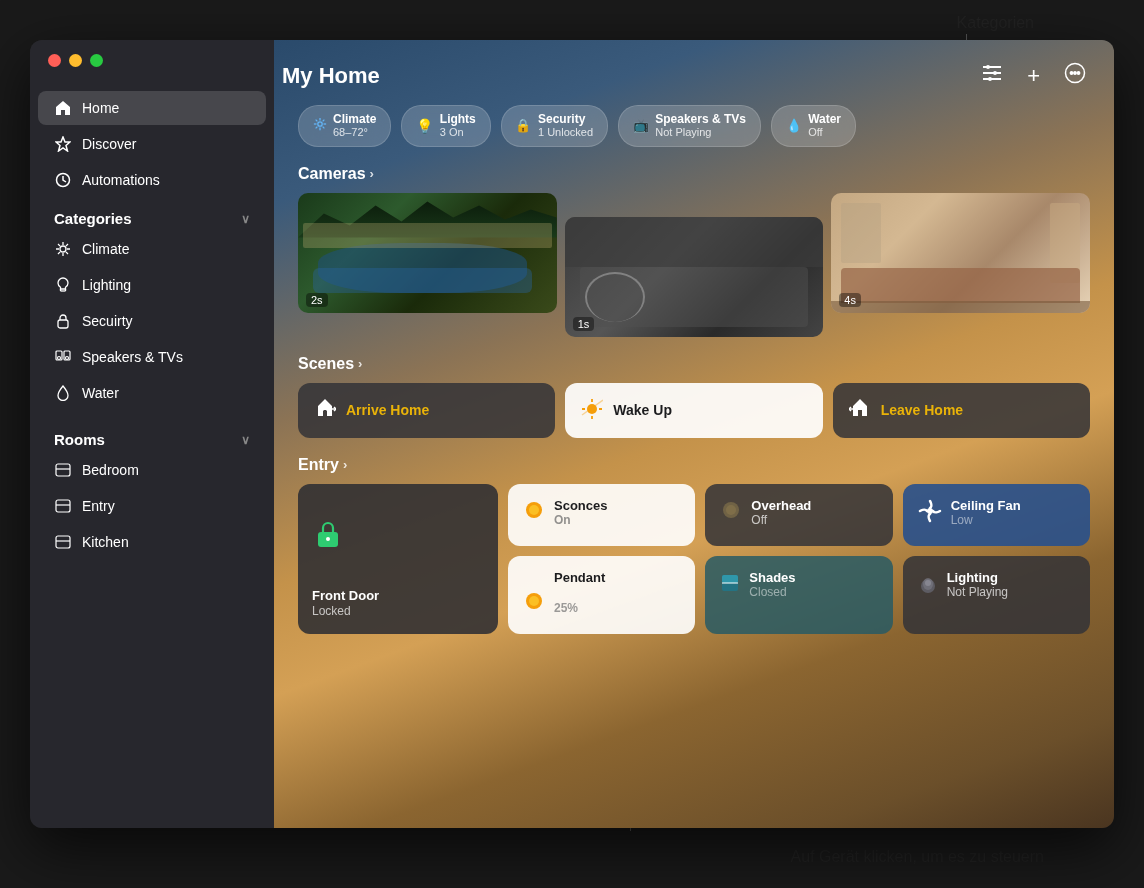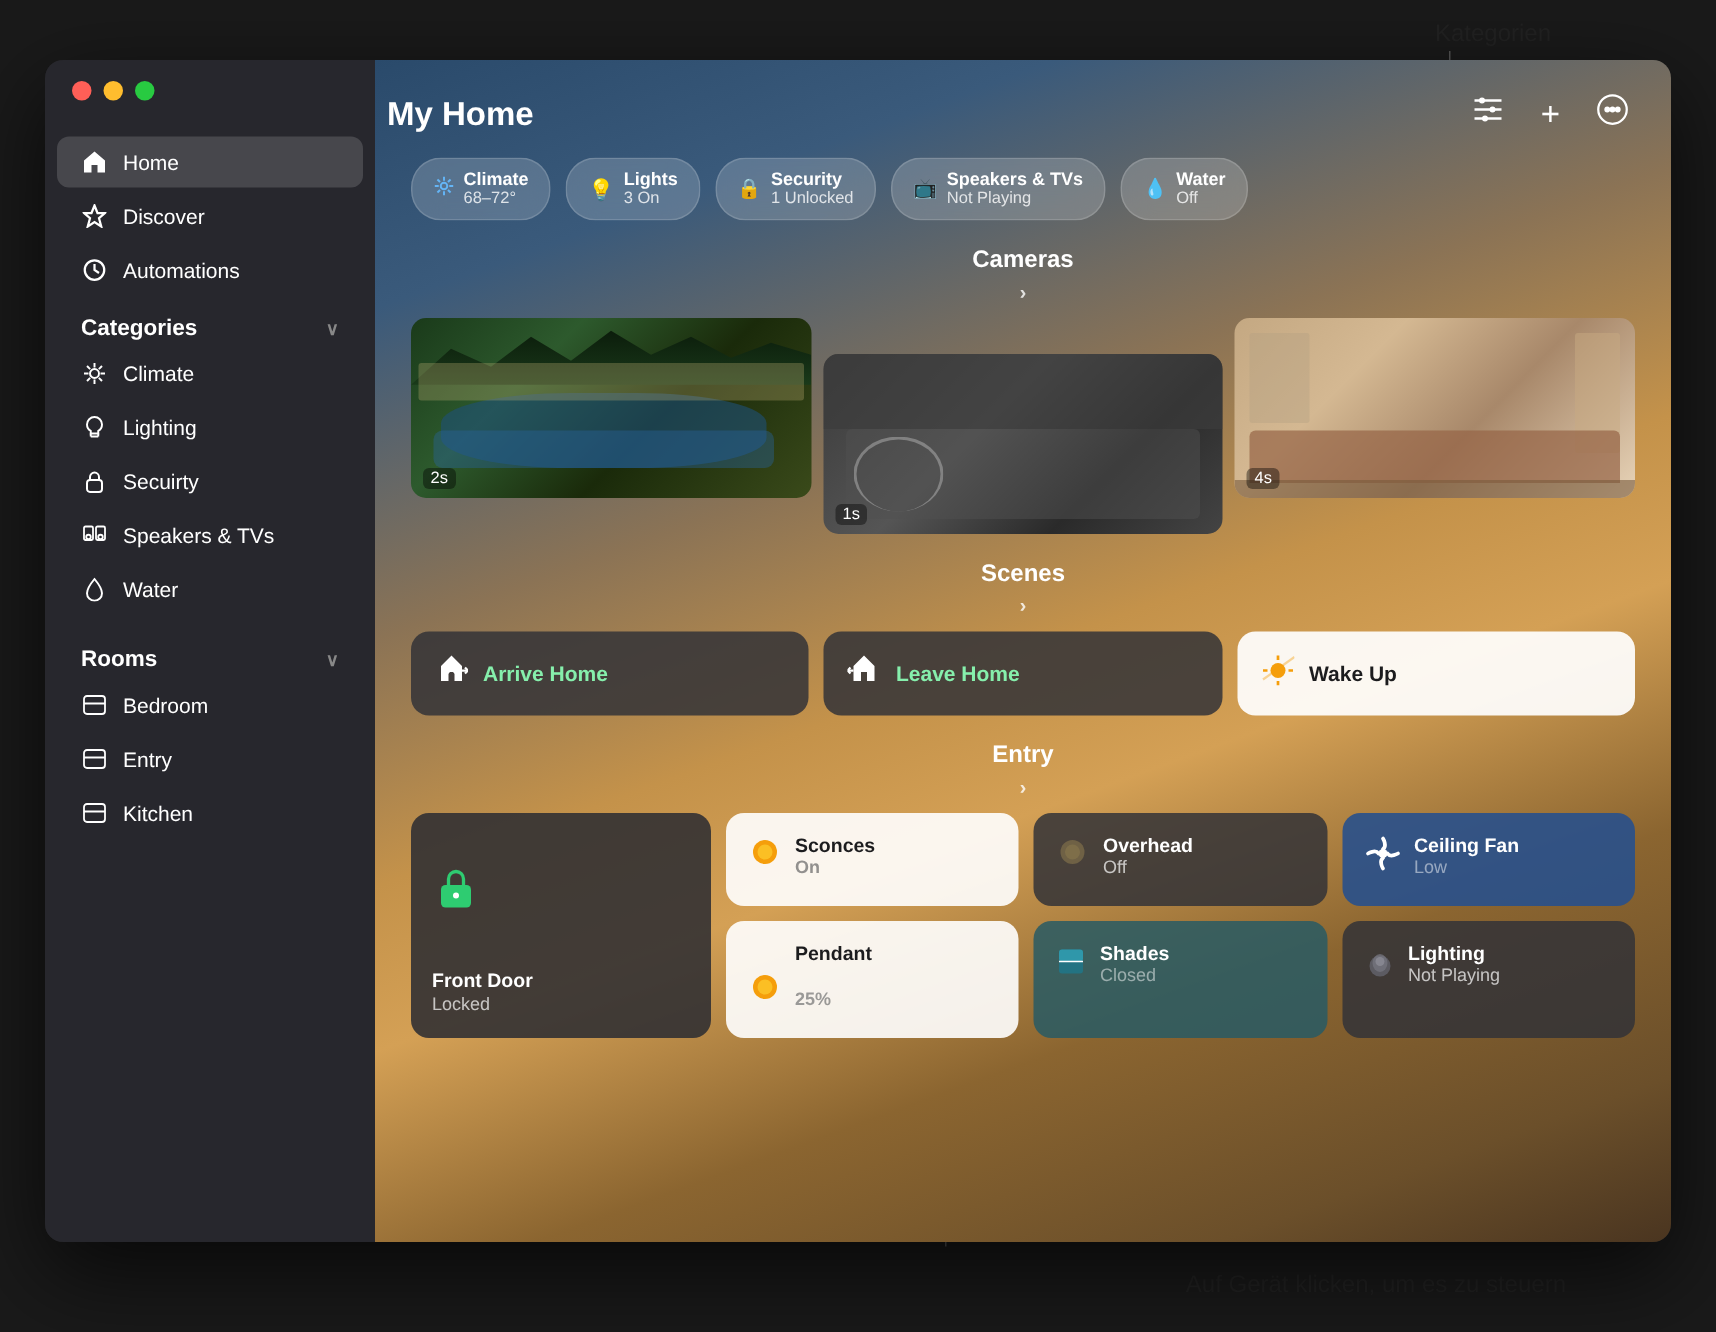--- a/index.html
+++ b/index.html
@@ -52,21 +52,21 @@
       width: 13px;
       height: 13px;
       border-radius: 50%;
     }
     .tl-red { background: #ff5f57; }
     .tl-yellow { background: #ffbd2e; }
     .tl-green { background: #28ca41; }
 
     
     .sidebar {
-      width: 220px;
+      width: 244px;
       background: rgba(40,40,45,0.97);
       flex-shrink: 0;
       padding: 50px 0 20px 0;
       display: flex;
       flex-direction: column;
     }
 
     .sidebar-item {
       display: flex;
       align-items: center;
@@ -208,21 +208,20 @@
     
     .section-header {
       padding: 4px 24px 10px 24px;
       font-size: 16px;
       font-weight: 600;
       color: #fff;
       display: flex;
       align-items: center;
       gap: 4px;
       cursor: pointer;
-      flex-direction: column;
     }
     .section-arrow {
       font-size: 13px;
       opacity: 0.8;
     }
 
     
     .cameras-row {
       display: flex;
       gap: 8px;
@@ -313,21 +312,21 @@
     .scene-card {
       flex: 1;
       display: flex;
       align-items: center;
       gap: 10px;
       padding: 14px 16px;
       border-radius: 12px;
       cursor: pointer;
       font-size: 14px;
       font-weight: 600;
-      color: #86efac;
+      color: #eab308;
     }
     .scene-dark {
       background: rgba(50,50,55,0.85);
     }
     .scene-light {
       background: rgba(255,255,255,0.92);
       color: #1c1c1e;
     }
     .scene-icon {
       font-size: 20px;
@@ -653,40 +652,40 @@
             <svg width="22" height="22" viewBox="0 0 22 22" fill="white">
               <path d="M11 2L4 9v10h5v-6h4v6h5V9L11 2z"></path>
               <path d="M8 14l3-3 3 3" fill="none" stroke="white" stroke-width="1.5"></path>
               <line x1="18" y1="12" x2="22" y2="12" stroke="white" stroke-width="1.5"></line>
               <line x1="20" y1="10" x2="22" y2="12" stroke="white" stroke-width="1.5"></line>
               <line x1="20" y1="14" x2="22" y2="12" stroke="white" stroke-width="1.5"></line>
             </svg>
           </span>
           <span>Arrive Home</span>
         </div>
+        <div class="scene-card scene-light">
+          <span class="scene-icon">
+            <svg width="22" height="22" viewBox="0 0 22 22" fill="none">
+              <circle cx="11" cy="12" r="5" fill="#f59e0b"></circle>
+              <path d="M1 12h3M18 12h3M11 2v3M11 19v3" stroke="#f59e0b" stroke-width="1.8"></path>
+              <path d="M1 18L22 3" stroke="#f59e0b" stroke-width="1.5" opacity="0.4"></path>
+            </svg>
+          </span>
+          <span>Wake Up</span>
+        </div>
         <div class="scene-card scene-dark">
           <span class="scene-icon">
             <svg width="22" height="22" viewBox="0 0 22 22" fill="white">
               <path d="M11 2L4 9v10h5v-6h4v6h5V9L11 2z"></path>
               <line x1="4" y1="12" x2="0" y2="12" stroke="white" stroke-width="1.5"></line>
               <line x1="2" y1="10" x2="0" y2="12" stroke="white" stroke-width="1.5"></line>
               <line x1="2" y1="14" x2="0" y2="12" stroke="white" stroke-width="1.5"></line>
             </svg>
           </span>
           <span>Leave Home</span>
-        </div>
-        <div class="scene-card scene-light">
-          <span class="scene-icon">
-            <svg width="22" height="22" viewBox="0 0 22 22" fill="none">
-              <circle cx="11" cy="12" r="5" fill="#f59e0b"></circle>
-              <path d="M1 12h3M18 12h3M11 2v3M11 19v3" stroke="#f59e0b" stroke-width="1.8"></path>
-              <path d="M1 18L22 3" stroke="#f59e0b" stroke-width="1.5" opacity="0.4"></path>
-            </svg>
-          </span>
-          <span>Wake Up</span>
         </div>
       </div>
 
       <div class="section-header">
         <span>Entry</span>
         <span class="section-arrow">›</span>
       </div>
 
       <div class="entry-grid">
 

